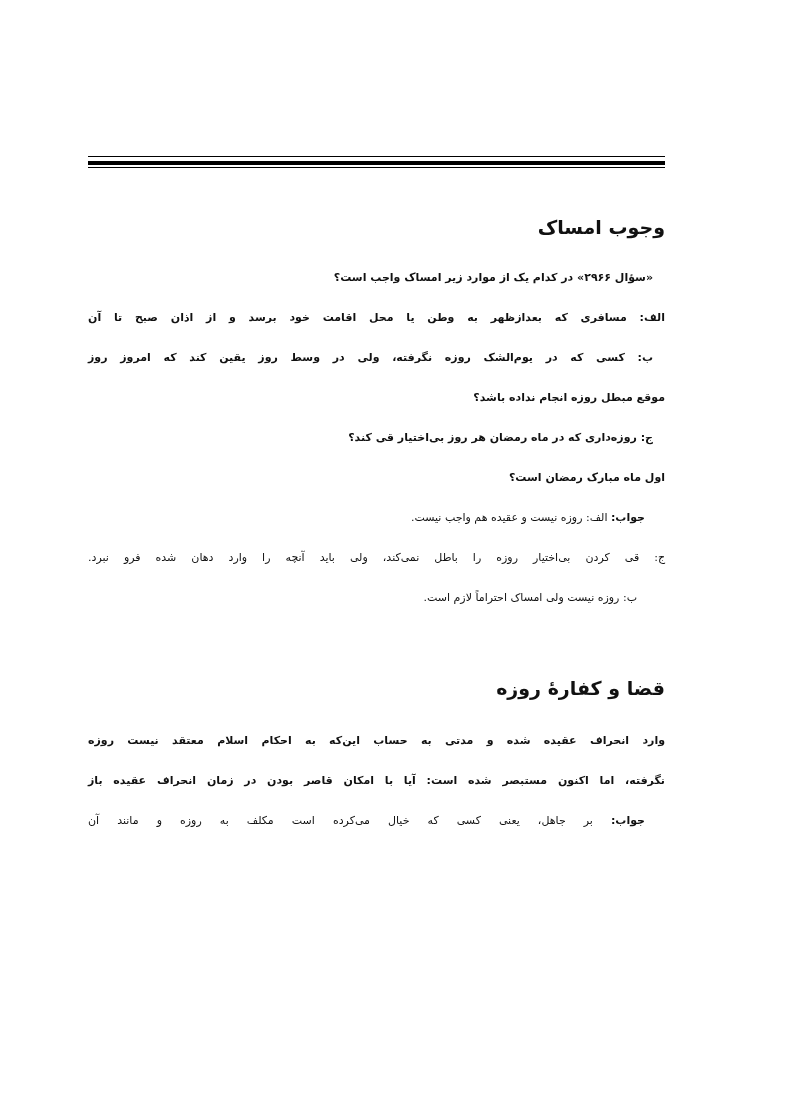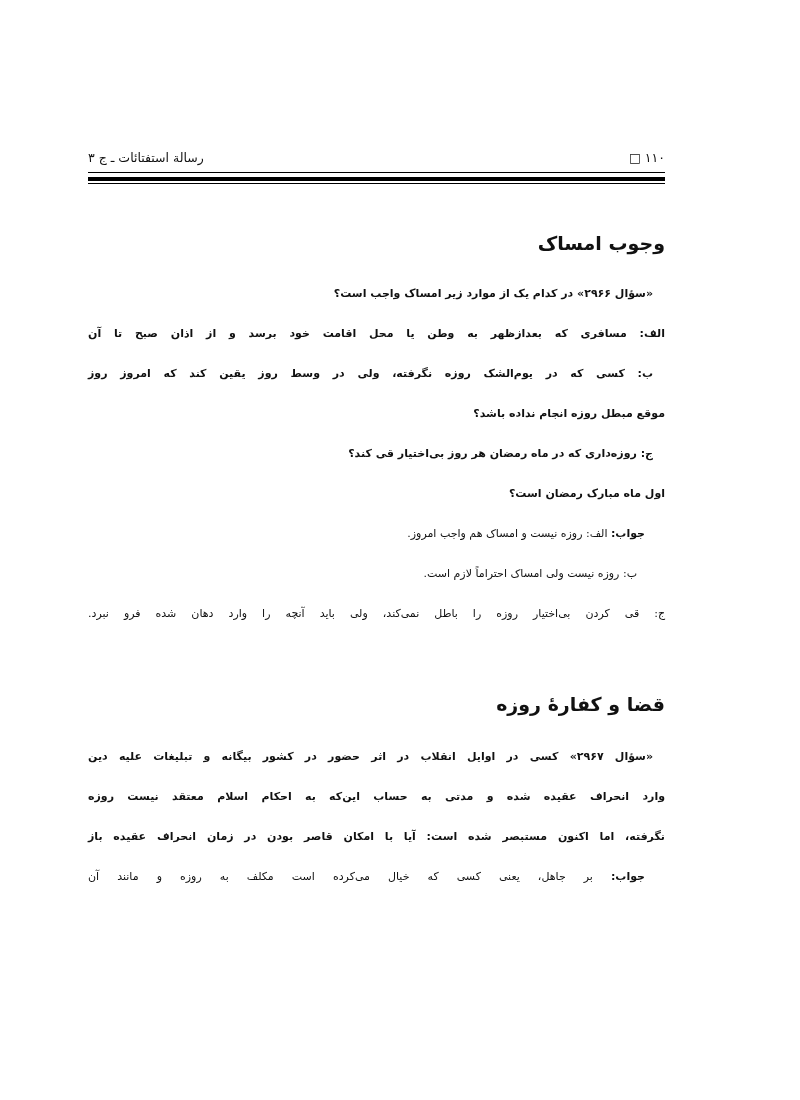--- a/index.html
+++ b/index.html
@@ -49,45 +49,40 @@
   .just { text-align:justify; text-align-last:justify; }
   .ind12 { padding-right:12px; }
   .ind20 { padding-right:20px; }
   .ind28 { padding-right:28px; }
 </style>
 </head>
 <body>
 
 <div class="page">
 
-  <div class="running-head">
-    <span class="rh-title">رسالة استفتائات ـ ج ۳</span>
-    <span class="rh-page"><span>□</span> <span>۱۱۰</span></span>
-  </div>
   <div class="rule-a"></div>
   <div class="rule-b"></div>
   <div class="rule-c"></div>
 
   <div class="heading">وجوب امساک</div>
 
   <div class="block">
     <div class="line b ind12">«سؤال ۲۹۶۶» در کدام یک از موارد زیر امساک واجب است؟</div>
     <div class="line b just">الف: مسافری که بعدازظهر به وطن یا محل اقامت خود برسد و از اذان صبح تا آن</div>
     <div class="line b just ind12">ب: کسی که در یوم‌الشک روزه نگرفته، ولی در وسط روز یقین کند که امروز روز</div>
     <div class="line b">موقع مبطل روزه انجام نداده باشد؟</div>
     <div class="line b ind12">ج: روزه‌داری که در ماه رمضان هر روز بی‌اختیار قی کند؟</div>
     <div class="line b">اول ماه مبارک رمضان است؟</div>
-    <div class="line ind20"><span class="b">جواب:</span><span> الف: روزه نیست و امساک هم واجب امروز.</span></div>
+    <div class="line ind20"><span class="b">جواب:</span><span> الف: روزه نیست و عقیده هم واجب نیست.</span></div>
+    <div class="line just">ج: قی کردن بی‌اختیار روزه را باطل نمی‌کند، ولی باید آنچه را وارد دهان شده فرو نبرد.</div>
     <div class="line ind28">ب: روزه نیست ولی امساک احتراماً لازم است.</div>
-    <div class="line just">ج: قی کردن بی‌اختیار روزه را باطل نمی‌کند، ولی باید آنچه را وارد دهان شده فرو نبرد.</div>
   </div>
 
   <div class="heading second">قضا و کفارهٔ روزه</div>
 
   <div class="block second">
-    <div class="line b just ind12">«سؤال ۲۹۶۷» کسی در اوایل انقلاب در اثر حضور در کشور بیگانه و تبلیغات علیه دین</div>
     <div class="line b just">وارد انحراف عقیده شده و مدتی به حساب این‌که به احکام اسلام معتقد نیست روزه</div>
     <div class="line b just">نگرفته، اما اکنون مستبصر شده است: آیا با امکان قاصر بودن در زمان انحراف عقیده باز</div>
     <div class="line just ind20"><span class="b">جواب:</span><span> بر جاهل، یعنی کسی که خیال می‌کرده است مکلف به روزه و مانند آن</span></div>
 
   </div>
 
 </div>
 
 </body></html>

